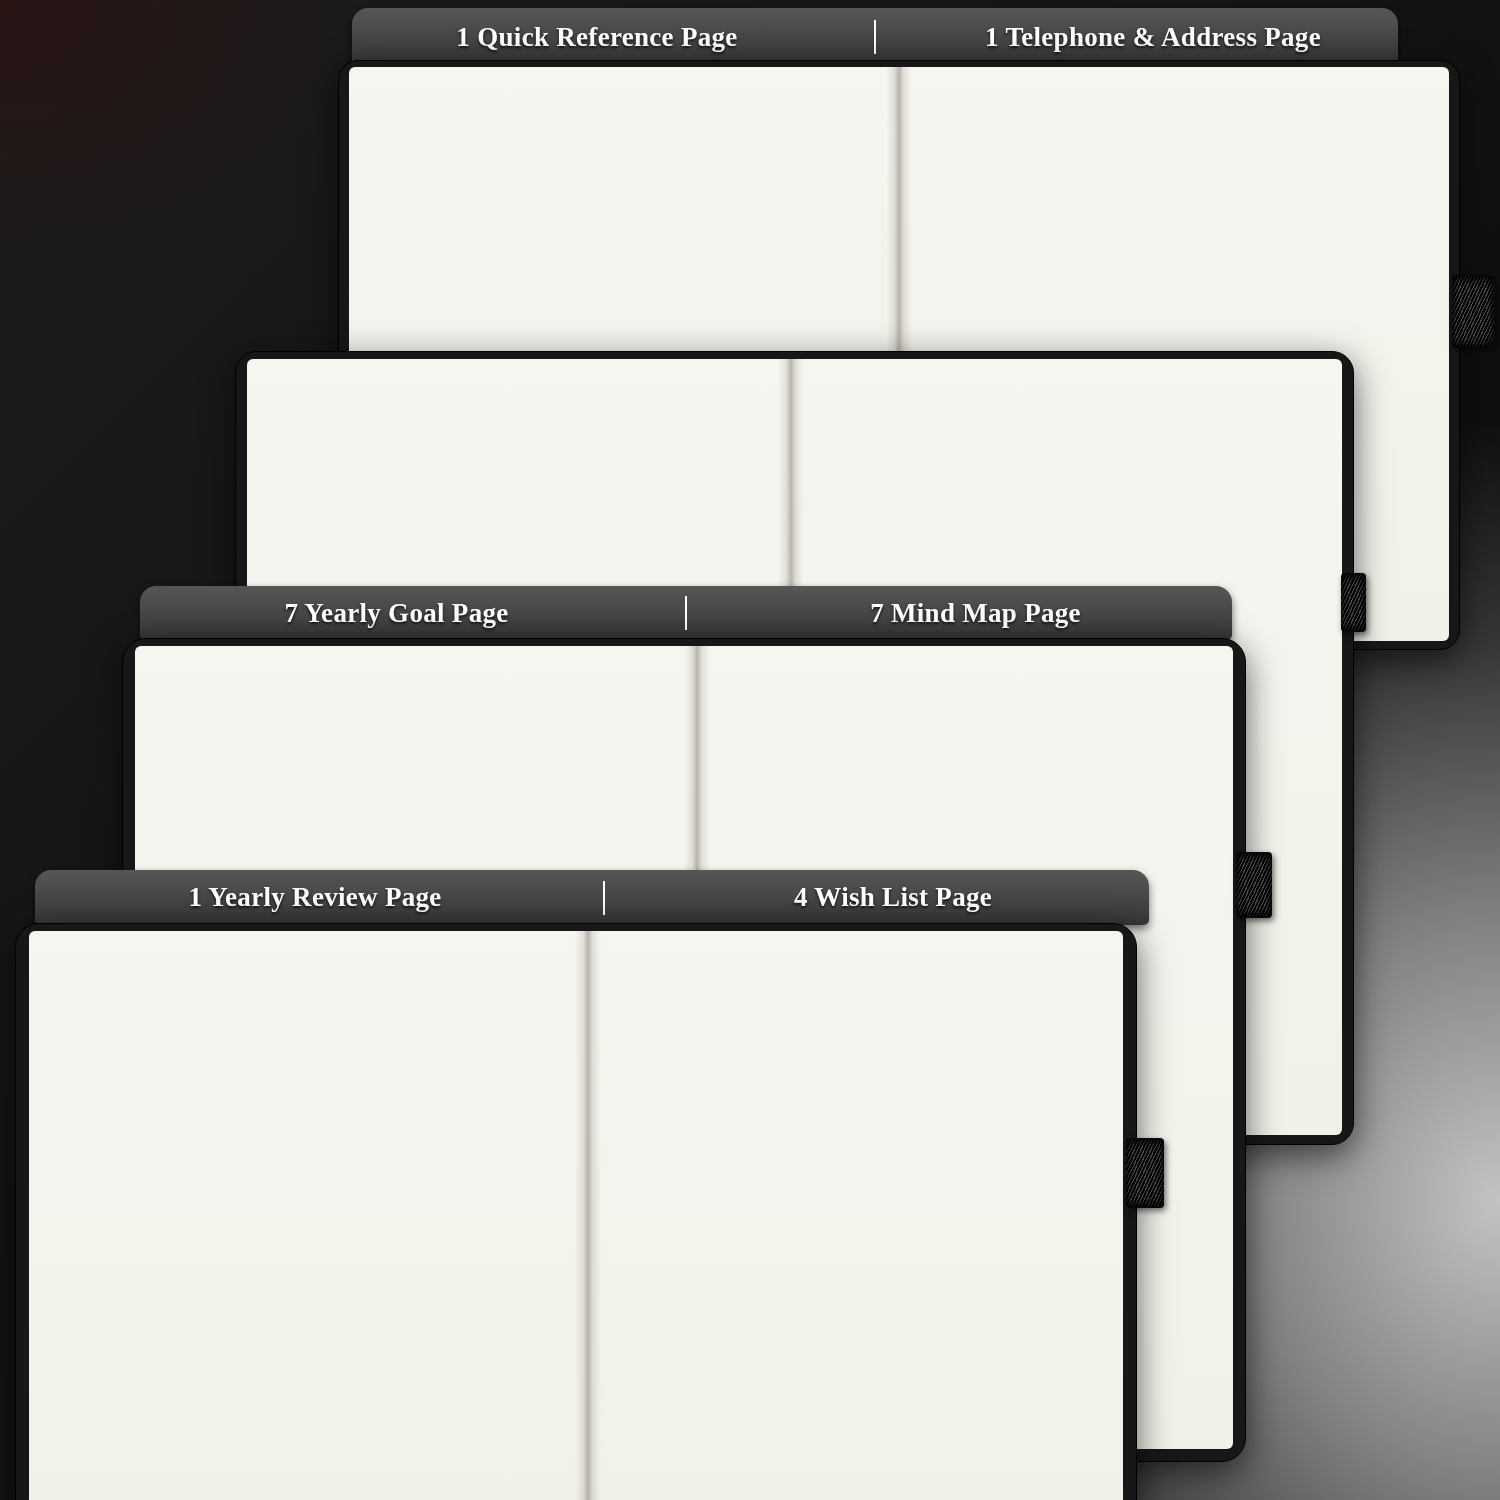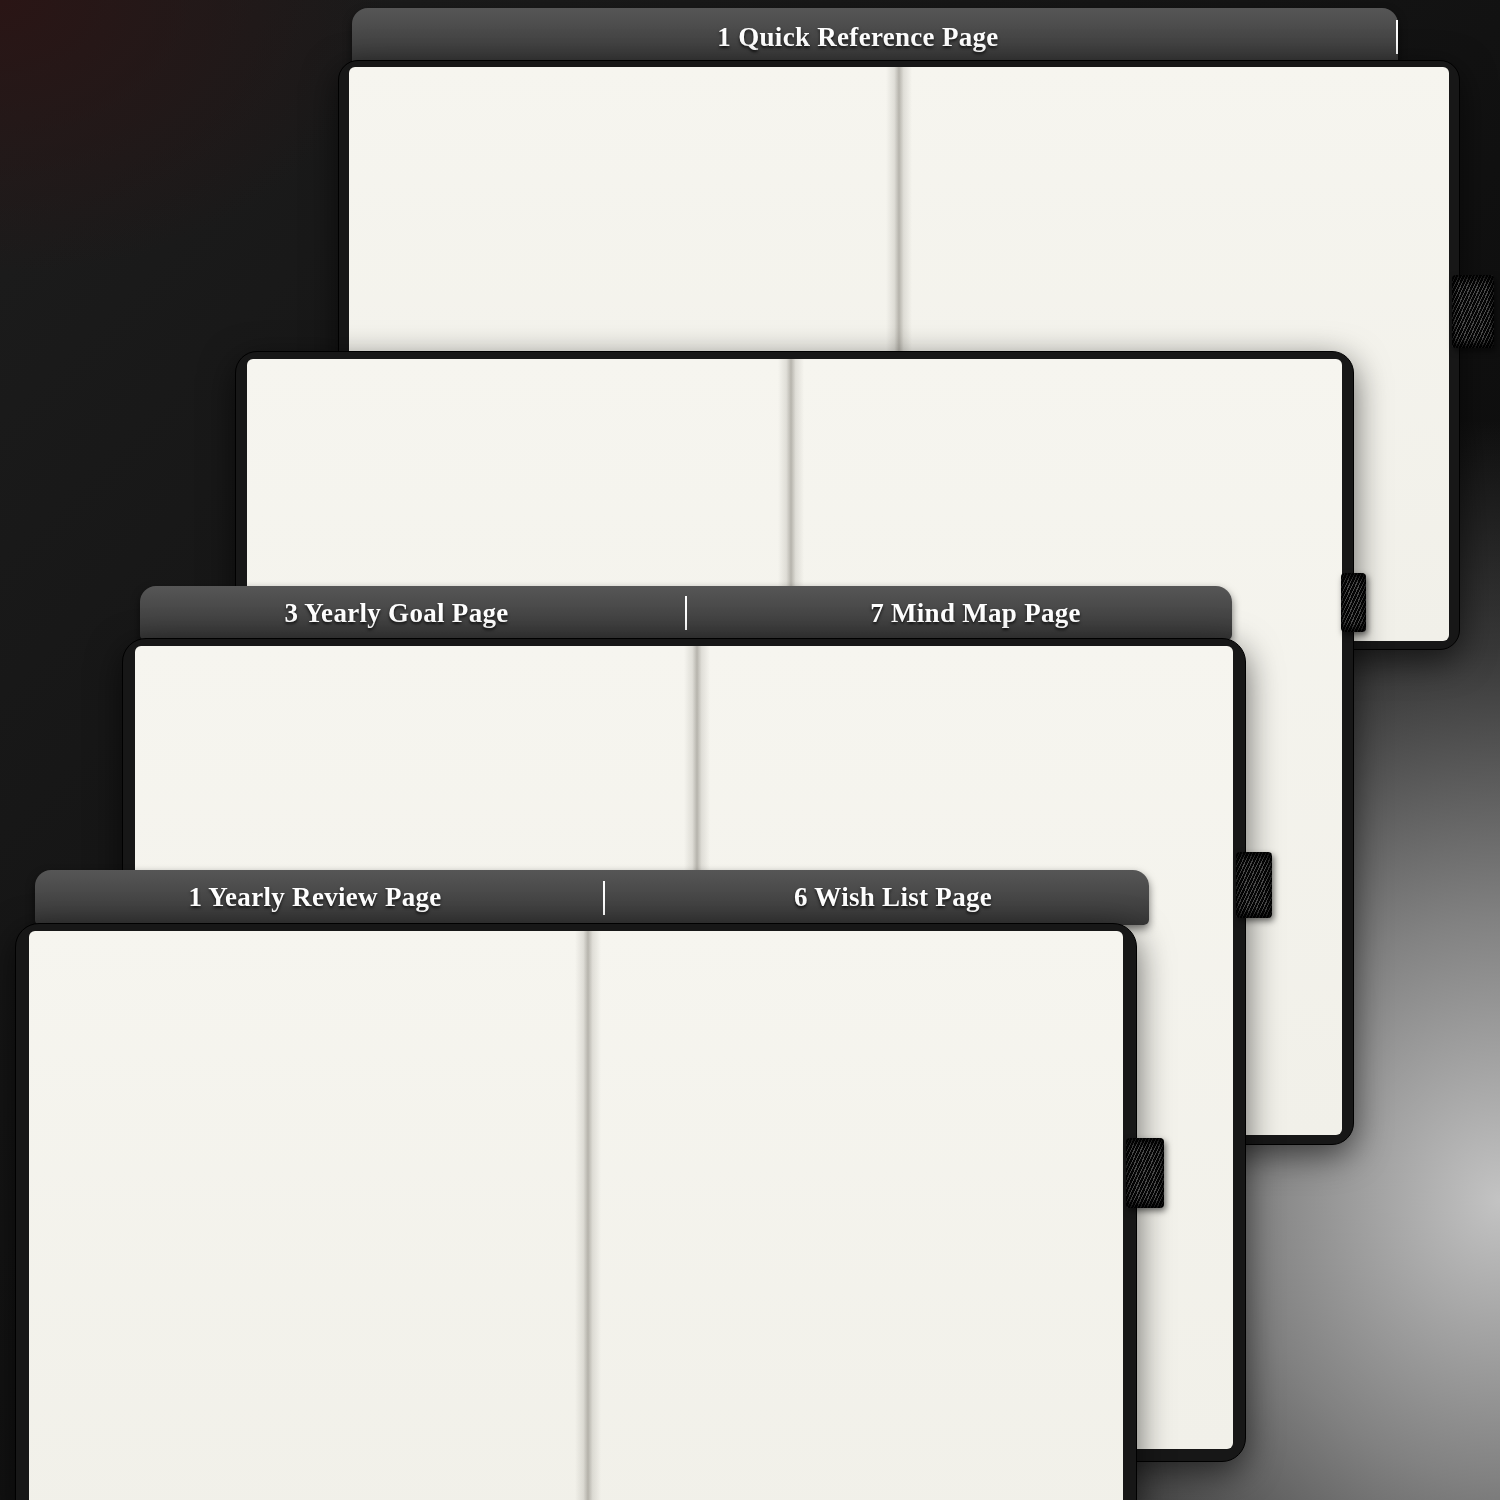--- a/index.html
+++ b/index.html
@@ -83,20 +83,21 @@
 </style>
 </head>
 <body>
 
 <div class="canvas">
 
   <div class="spread" id="s1">
     <div class="banner" style="left:352px;top:8px;width:1046px;height:58px;">
       <div class="half">1 Quick Reference Page</div>
       <div class="bdiv"></div>
+      <div class="half">1 Telephone &amp; Address Page</div>
     </div>
     <div class="notebook" style="left:338px;top:60px;width:1120px;height:588px;border-radius:20px;">
       <div class="pages" style="left:10px;top:6px;width:1100px;height:574px;">
         <div class="gutter" style="left:537px;"></div>
       </div>
     </div>
     <div class="ptitle" style="left:390px;top:106px;">Quick Reference Information</div>
     <div id="qri-table">
         <div class="f-row section">Personal Profile</div>
         <div class="f-row">Name:</div>
@@ -671,21 +672,21 @@
           </div>
         </div>
       <div class="hol-vline" style="left:237px;"></div>
       <div class="hol-vline" style="left:340px;"></div>
     </div>
     <div class="pen-loop" style="left:1341px;top:573px;width:25px;height:59px;"></div>
   </div>
 
   <div class="spread" id="s3">
     <div class="banner" style="left:140px;top:586px;width:1092px;height:54px;">
-      <div class="half">3 Yearly Goal Page</div>
+      <div class="half">7 Yearly Goal Page</div>
       <div class="bdiv"></div>
       <div class="half">7 Mind Map Page</div>
     </div>
     <div class="notebook" style="left:122px;top:638px;width:1122px;height:822px;border-radius:24px;">
       <div class="pages" style="left:12px;top:7px;width:1098px;height:803px;">
         <div class="gutter" style="left:549px;"></div>
       </div>
     </div>
     <div id="goal-table">
       <div id="goal-title">My Yearly Goal</div>
@@ -709,21 +710,21 @@
     <div id="mindmap-box">
       <div id="mindmap-title">My Mind Map</div>
     </div>
     <div class="pen-loop" style="left:1236px;top:852px;width:36px;height:66px;"></div>
   </div>
 
   <div class="spread" id="s4">
     <div class="banner" style="left:35px;top:870px;width:1090px;height:55px;padding-left:24px;">
       <div class="half">1 Yearly Review Page</div>
       <div class="bdiv"></div>
-      <div class="half">6 Wish List Page</div>
+      <div class="half">4 Wish List Page</div>
     </div>
     <div class="notebook" style="left:15px;top:923px;width:1120px;height:600px;border-radius:24px;">
       <div class="pages" style="left:13px;top:7px;width:1094px;height:595px;">
         <div class="gutter" style="left:546px;"></div>
       </div>
     </div>
     <div id="rv-table">
       <div id="rv-title">Yearly Review</div>
       <div class="rv-sec">Did I Achieve The Yearly Goals? If Not, Why Not?</div>
       <div class="rv-blank1"></div>

